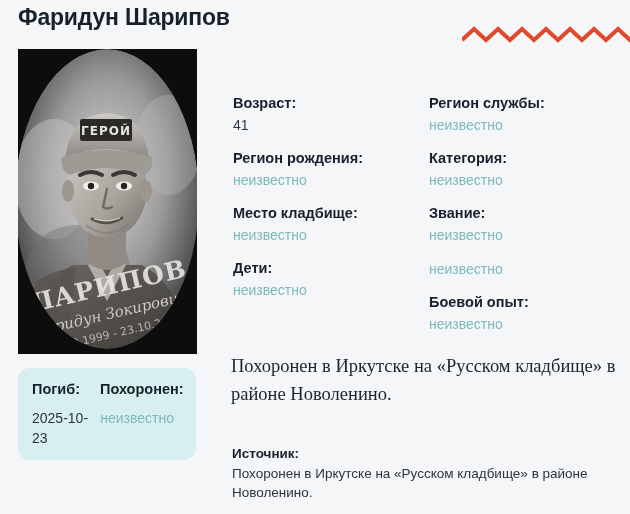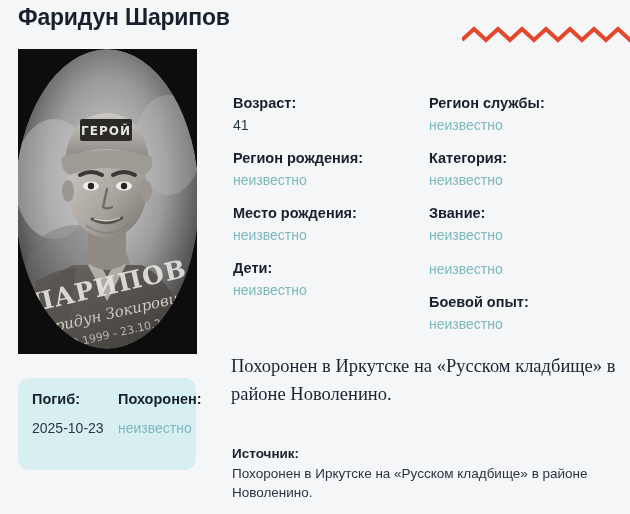--- a/index.html
+++ b/index.html
@@ -59,27 +59,27 @@
   .portrait svg {
     display: block;
     width: 179px;
     height: 305px;
   }
 
   
   .death-card {
     position: absolute;
     left: 18px;
-    top: 378px;
+    top: 368px;
     width: 178px;
     height: 92px;
     background: #d8eff2;
     border-radius: 12px;
     box-sizing: border-box;
-    padding: 12px 4px 10px 14px;
+    padding: 12px 22px 10px 14px;
   }
   .death-card .row {
     display: flex;
     gap: 12px;
   }
   .death-card .col {
     width: 74px;
   }
   .death-card .dc-label {
     font-size: 14.5px;
@@ -281,21 +281,21 @@
           <div class="field-label">Возраст:</div>
           <div class="field-value">41</div>
         </div>
 
         <div class="field">
           <div class="field-label">Регион рождения:</div>
           <div class="field-value muted">неизвестно</div>
         </div>
 
         <div class="field">
-          <div class="field-label">Место рождения:</div>
+          <div class="field-label">Место кладбище:</div>
           <div class="field-value muted">неизвестно</div>
         </div>
 
         <div class="field">
           <div class="field-label">Дети:</div>
           <div class="field-value muted">неизвестно</div>
         </div>
 
       </div>
       <div class="fields-col">

